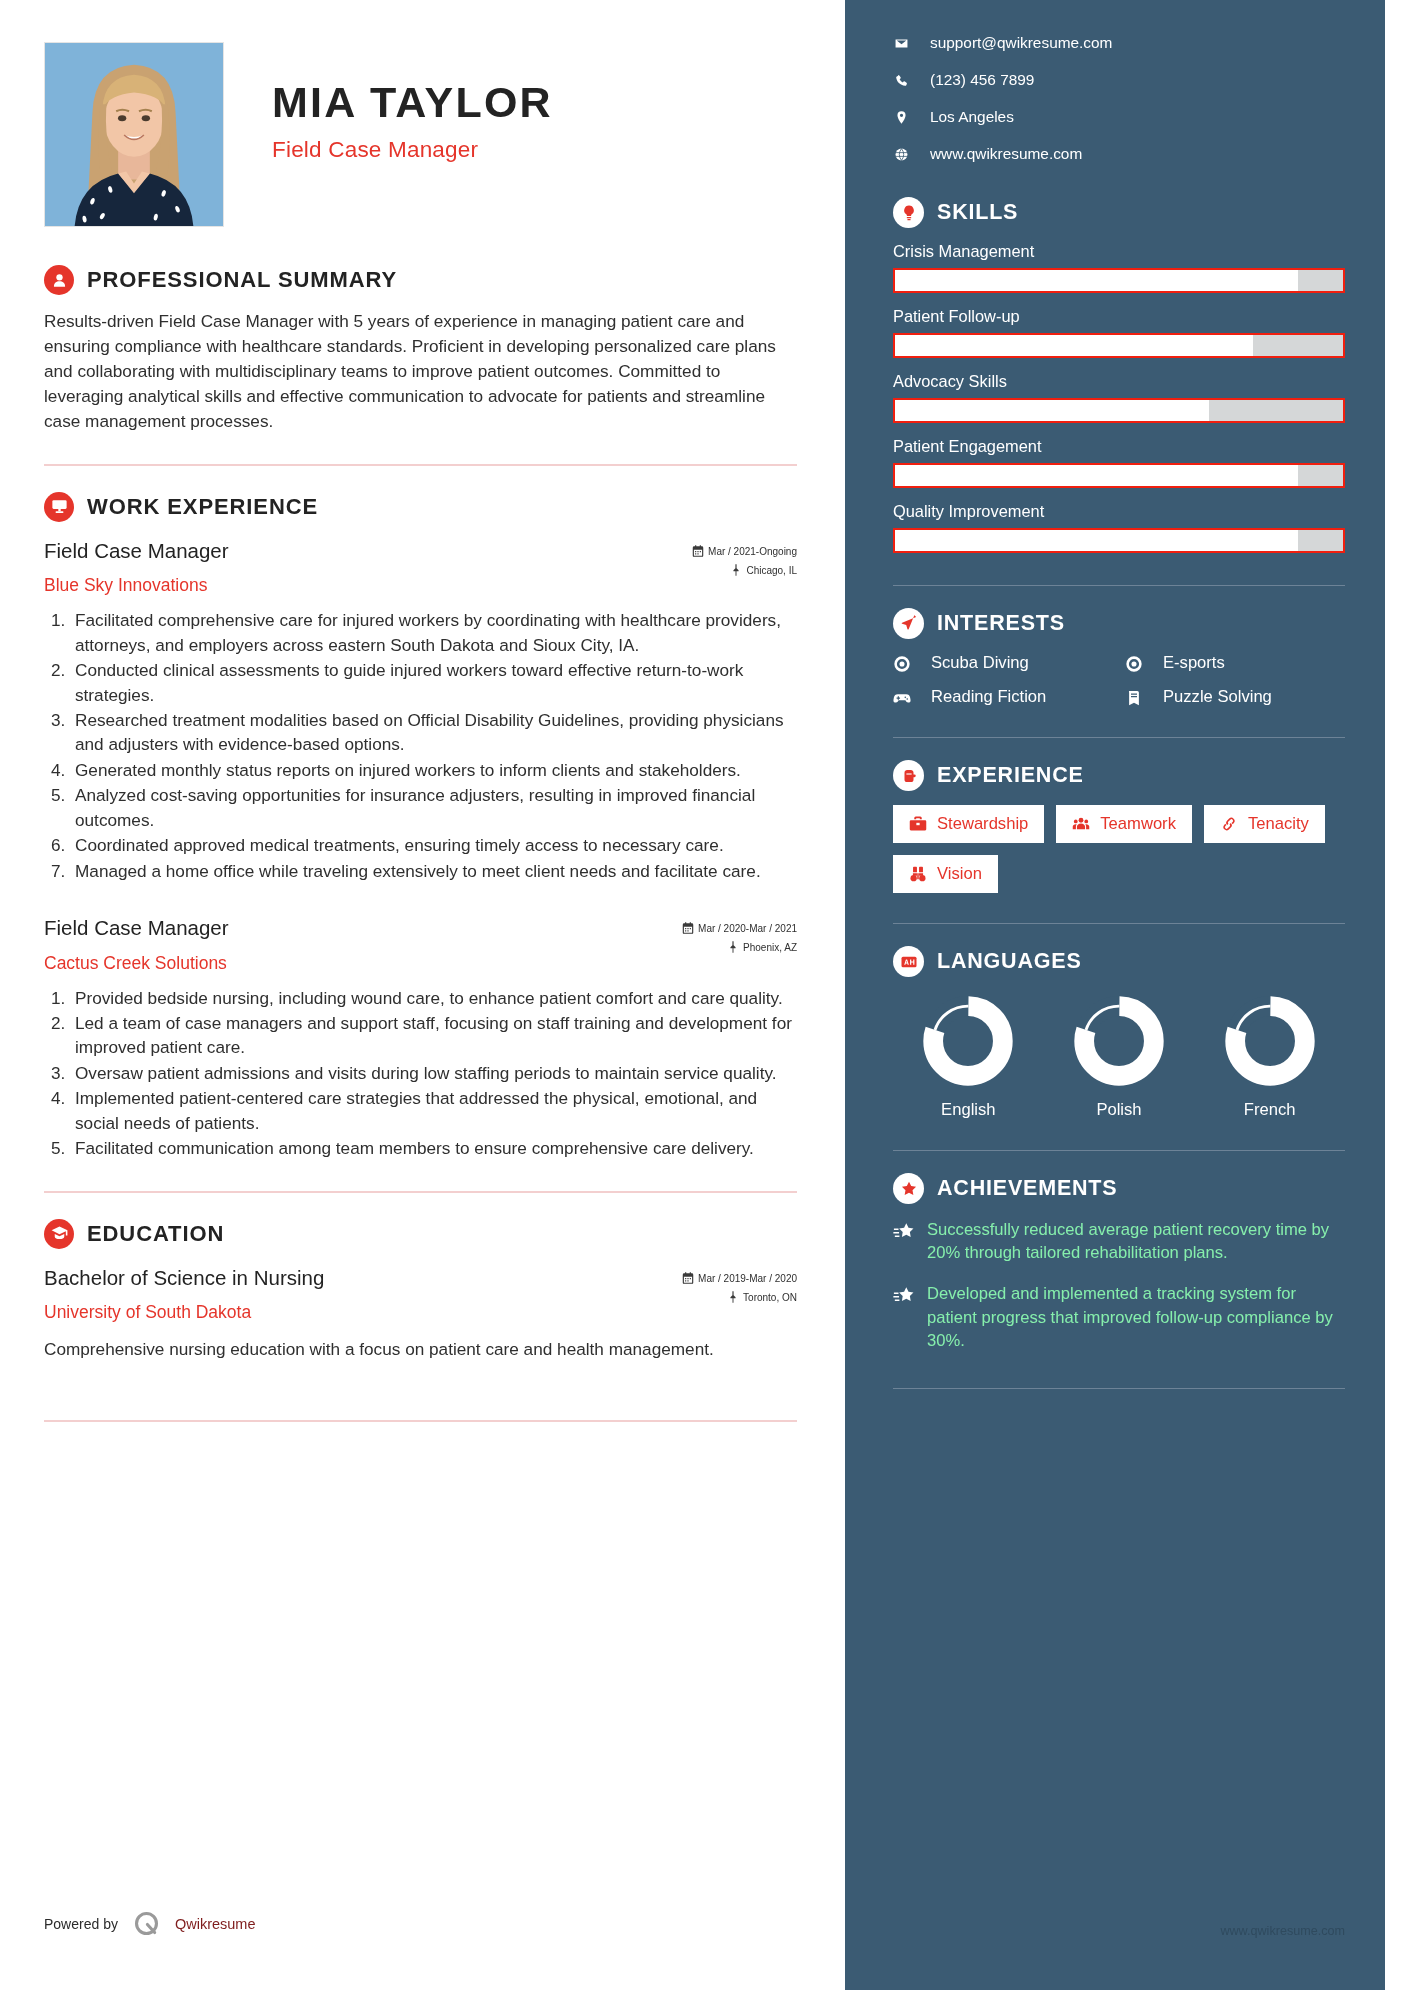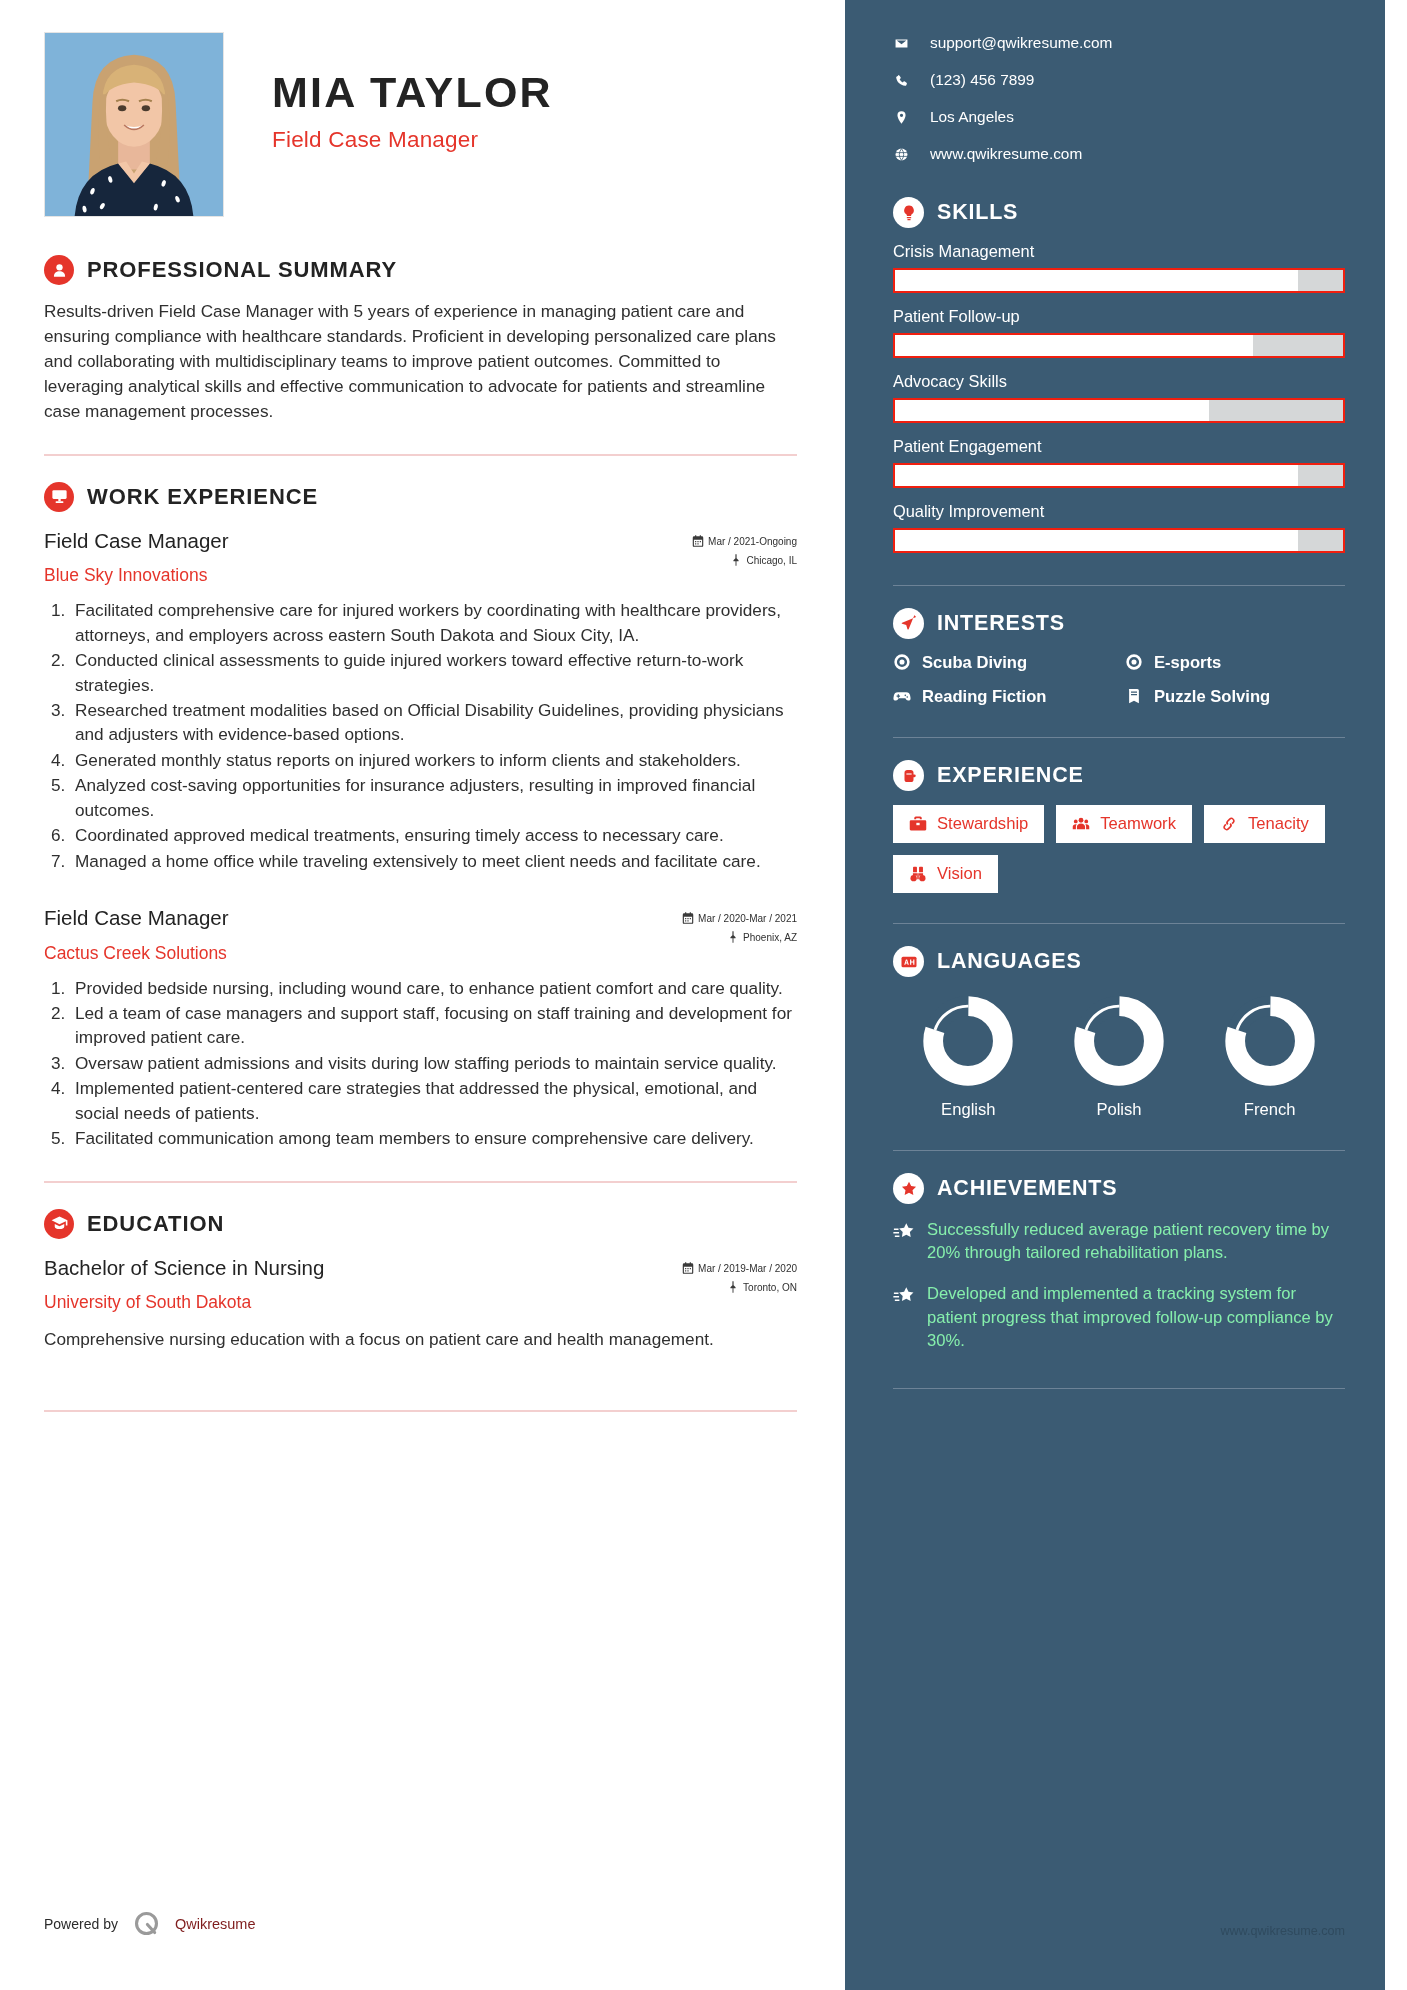--- a/index.html
+++ b/index.html
@@ -15,21 +15,21 @@
     position: relative;
     width: 1407px;
     height: 1990px;
     display: flex;
     background: #ffffff;
   }
 
   
   .left {
     width: 845px;
-    padding: 32px 48px 0 44px;
+    padding: 42px 48px 0 44px;
     background: #ffffff;
     position: relative;
   }
 
   .header {
     display: flex;
     align-items: flex-start;
     gap: 0;
     margin-bottom: 38px;
   }
@@ -228,25 +228,24 @@
 
   .interest-grid {
     display: grid;
     grid-template-columns: 1fr 1fr;
     row-gap: 14px;
     column-gap: 12px;
     margin-top: 6px;
   }
   .interest-item {
     display: flex;
-    align-items: flex-start;
-    gap: 11px;
+    align-items: flex-end;
+    gap: 20px;
     font-size: 16.6px;
     color: #ffffff;
-    font-weight: bold;
   }
   .interest-item svg { width: 18px; height: 18px; fill: #ffffff; flex: 0 0 18px; }
 
   .strength-wrap {
     display: flex;
     flex-wrap: wrap;
     gap: 12px;
     margin-top: 8px;
   }
   .strength-chip {

